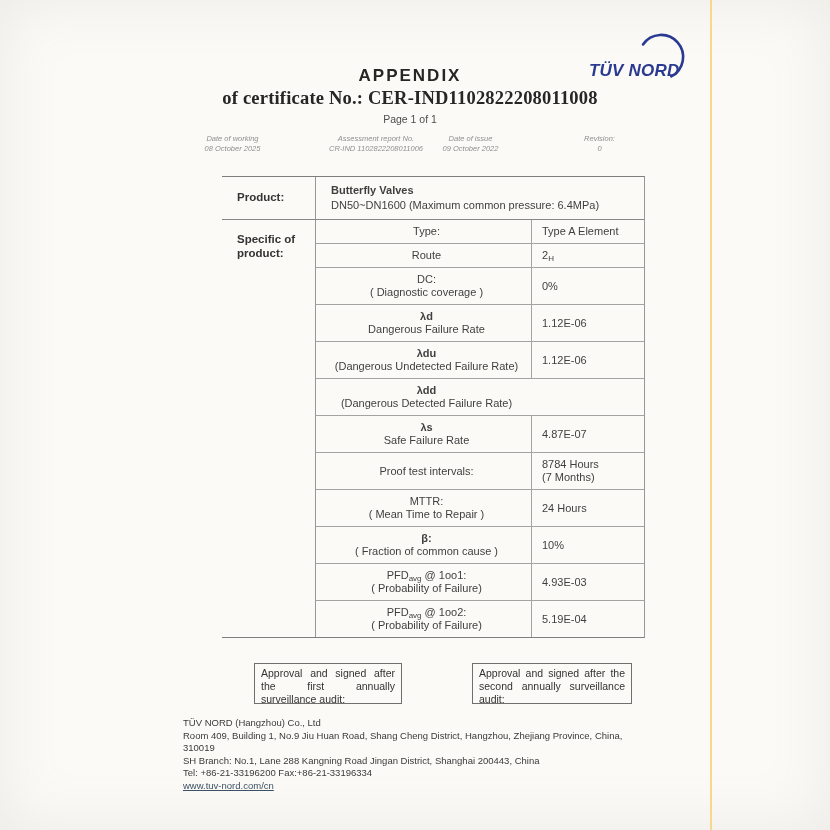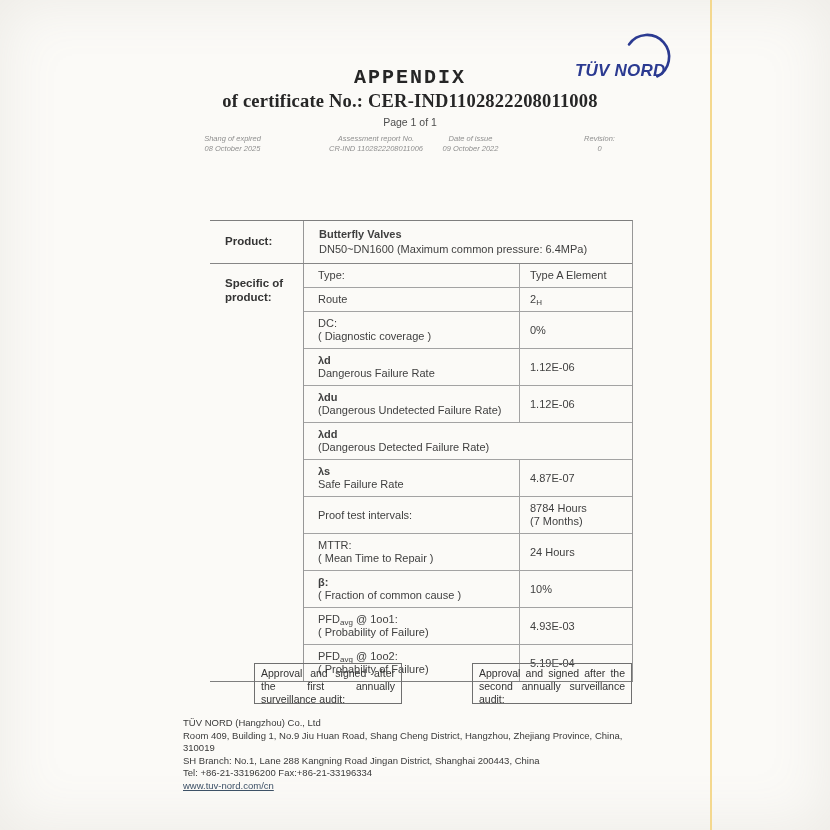--- a/index.html
+++ b/index.html
@@ -6,59 +6,59 @@
   #page {
     position:relative; width:830px; height:830px;
     background:#fbfaf7;
     box-shadow: inset 0 0 60px rgba(150,145,130,0.14);
     font-family:"Liberation Sans", sans-serif;
     color:#3d3d3d; overflow:hidden;
   }
   .scan-line { position:absolute; left:710px; top:0; width:2px; height:830px; background:#f4d88e; }
 
   
-  .logo { position:absolute; left:567px; top:28px; width:125px; height:64px;text-align:right; }
+  .logo { position:absolute; left:581px; top:28px; width:125px; height:64px;text-align:right; }
   .logo svg { position:absolute; left:47px; top:3px; }
   .logo-text {
     position:absolute; left:8px; top:33px;
     font-size:17px; font-weight:bold; font-style:italic;
     color:#2b3a91; letter-spacing:0.2px; white-space:nowrap;
   }
 
   
   .title-wrap { position:absolute; left:150px; top:66px; width:520px; text-align:center; color:#262626; }
-  .t1 { font-family:Liberation Mono, monospace; font-weight:bold; font-size:20px; letter-spacing:2px; }
+  .t1 { font-family:Liberation Sans, sans-serif; font-weight:bold; font-size:17px; letter-spacing:2px; }
   .t2 { font-family:"Liberation Serif", serif; font-weight:bold; font-size:18.5px; margin-top:2px; letter-spacing:0.2px; }
   .t3 { font-size:10.5px; color:#4d4d4d; margin-top:4px; }
 
   
   .meta { position:absolute; top:134px; text-align:center; font-size:7.5px; font-style:italic; color:#8f8f8f; line-height:9.5px; }
   #meta-0 { left:170px; width:125px; }
   #meta-1 { left:297px; width:158px; }
   #meta-2 { left:408px; width:125px; }
   #meta-3 { left:542px; width:115px; }
 
   
   .table {
-    position:absolute; left:210px; top:176px; width:423px; box-sizing:border-box;
+    position:absolute; left:222px; top:176px; width:423px; box-sizing:border-box;
     border-top:1.5px solid #7e7e7e; border-bottom:1.5px solid #7e7e7e; border-right:1px solid #979797;
-    font-size:11px; line-height:13px; color:#3f3f3f;margin-top:44px;
+    font-size:11px; line-height:13px; color:#3f3f3f;
   }
   .product-sec { display:flex; border-bottom:1.3px solid #868686; }
   .lbl, .lbl2 { width:93px; box-sizing:border-box; font-weight:bold; font-size:11.5px; line-height:13.5px; color:#343434; }
   .lbl { padding-left:15px; display:flex; align-items:center; }
   .lbl2 { padding:13px 8px 0 15px; }
   .pcontent { flex:1; border-left:1px solid #979797; padding:7px 6px 7px 15px; }
   .pname { font-weight:bold; }
   .pdesc { margin-top:2px; }
   .spec-sec { display:flex; }
   .rows { flex:1; border-left:1px solid #979797; display:flex; flex-direction:column; }
   .srow { display:flex; border-bottom:1px solid #a3a3a3; }
   .srow:last-child { border-bottom:none; }
-  .param { width:215px; box-sizing:border-box; padding:5px 8px 5px 14px; display:flex; flex-direction:column; justify-content:center; }
+  .param { width:215px; box-sizing:border-box; padding:5px 8px 5px 14px; display:flex; flex-direction:column; justify-content:center;align-items:center; }
   .value { flex:1; border-left:1px solid #a3a3a3; box-sizing:border-box; padding:5px 6px 5px 10px; display:flex; flex-direction:column; justify-content:center; }
   .bold { font-weight:bold; }
   sub { font-size:8px; line-height:0; vertical-align:-2px; }
 
   
   .approval {
     position:absolute; top:663px; height:41px; box-sizing:border-box;
     border:1px solid #6f6f6f; padding:3px 6px; background:transparent;
     font-size:10.5px; line-height:13px; text-align:justify; color:#333;
   }
@@ -83,21 +83,21 @@
     <div class="logo-text">TÜV NORD</div>
   </div>
 
   <div class="title-wrap">
     <div class="t1">APPENDIX</div>
     <div class="t2">of certificate No.: CER-IND1102822208011008</div>
     <div class="t3">Page 1 of 1</div>
   </div>
 
   <div class="meta" id="meta-0">
-    <div>Shang of expired</div>
+    <div>Date of working</div>
     <div>08 October 2025</div>
   </div>
   <div class="meta" id="meta-1">
     <div>Assessment report No.</div>
     <div>CR-IND 1102822208011006</div>
   </div>
   <div class="meta" id="meta-2">
     <div>Date of issue</div>
     <div>09 October 2022</div>
   </div>

